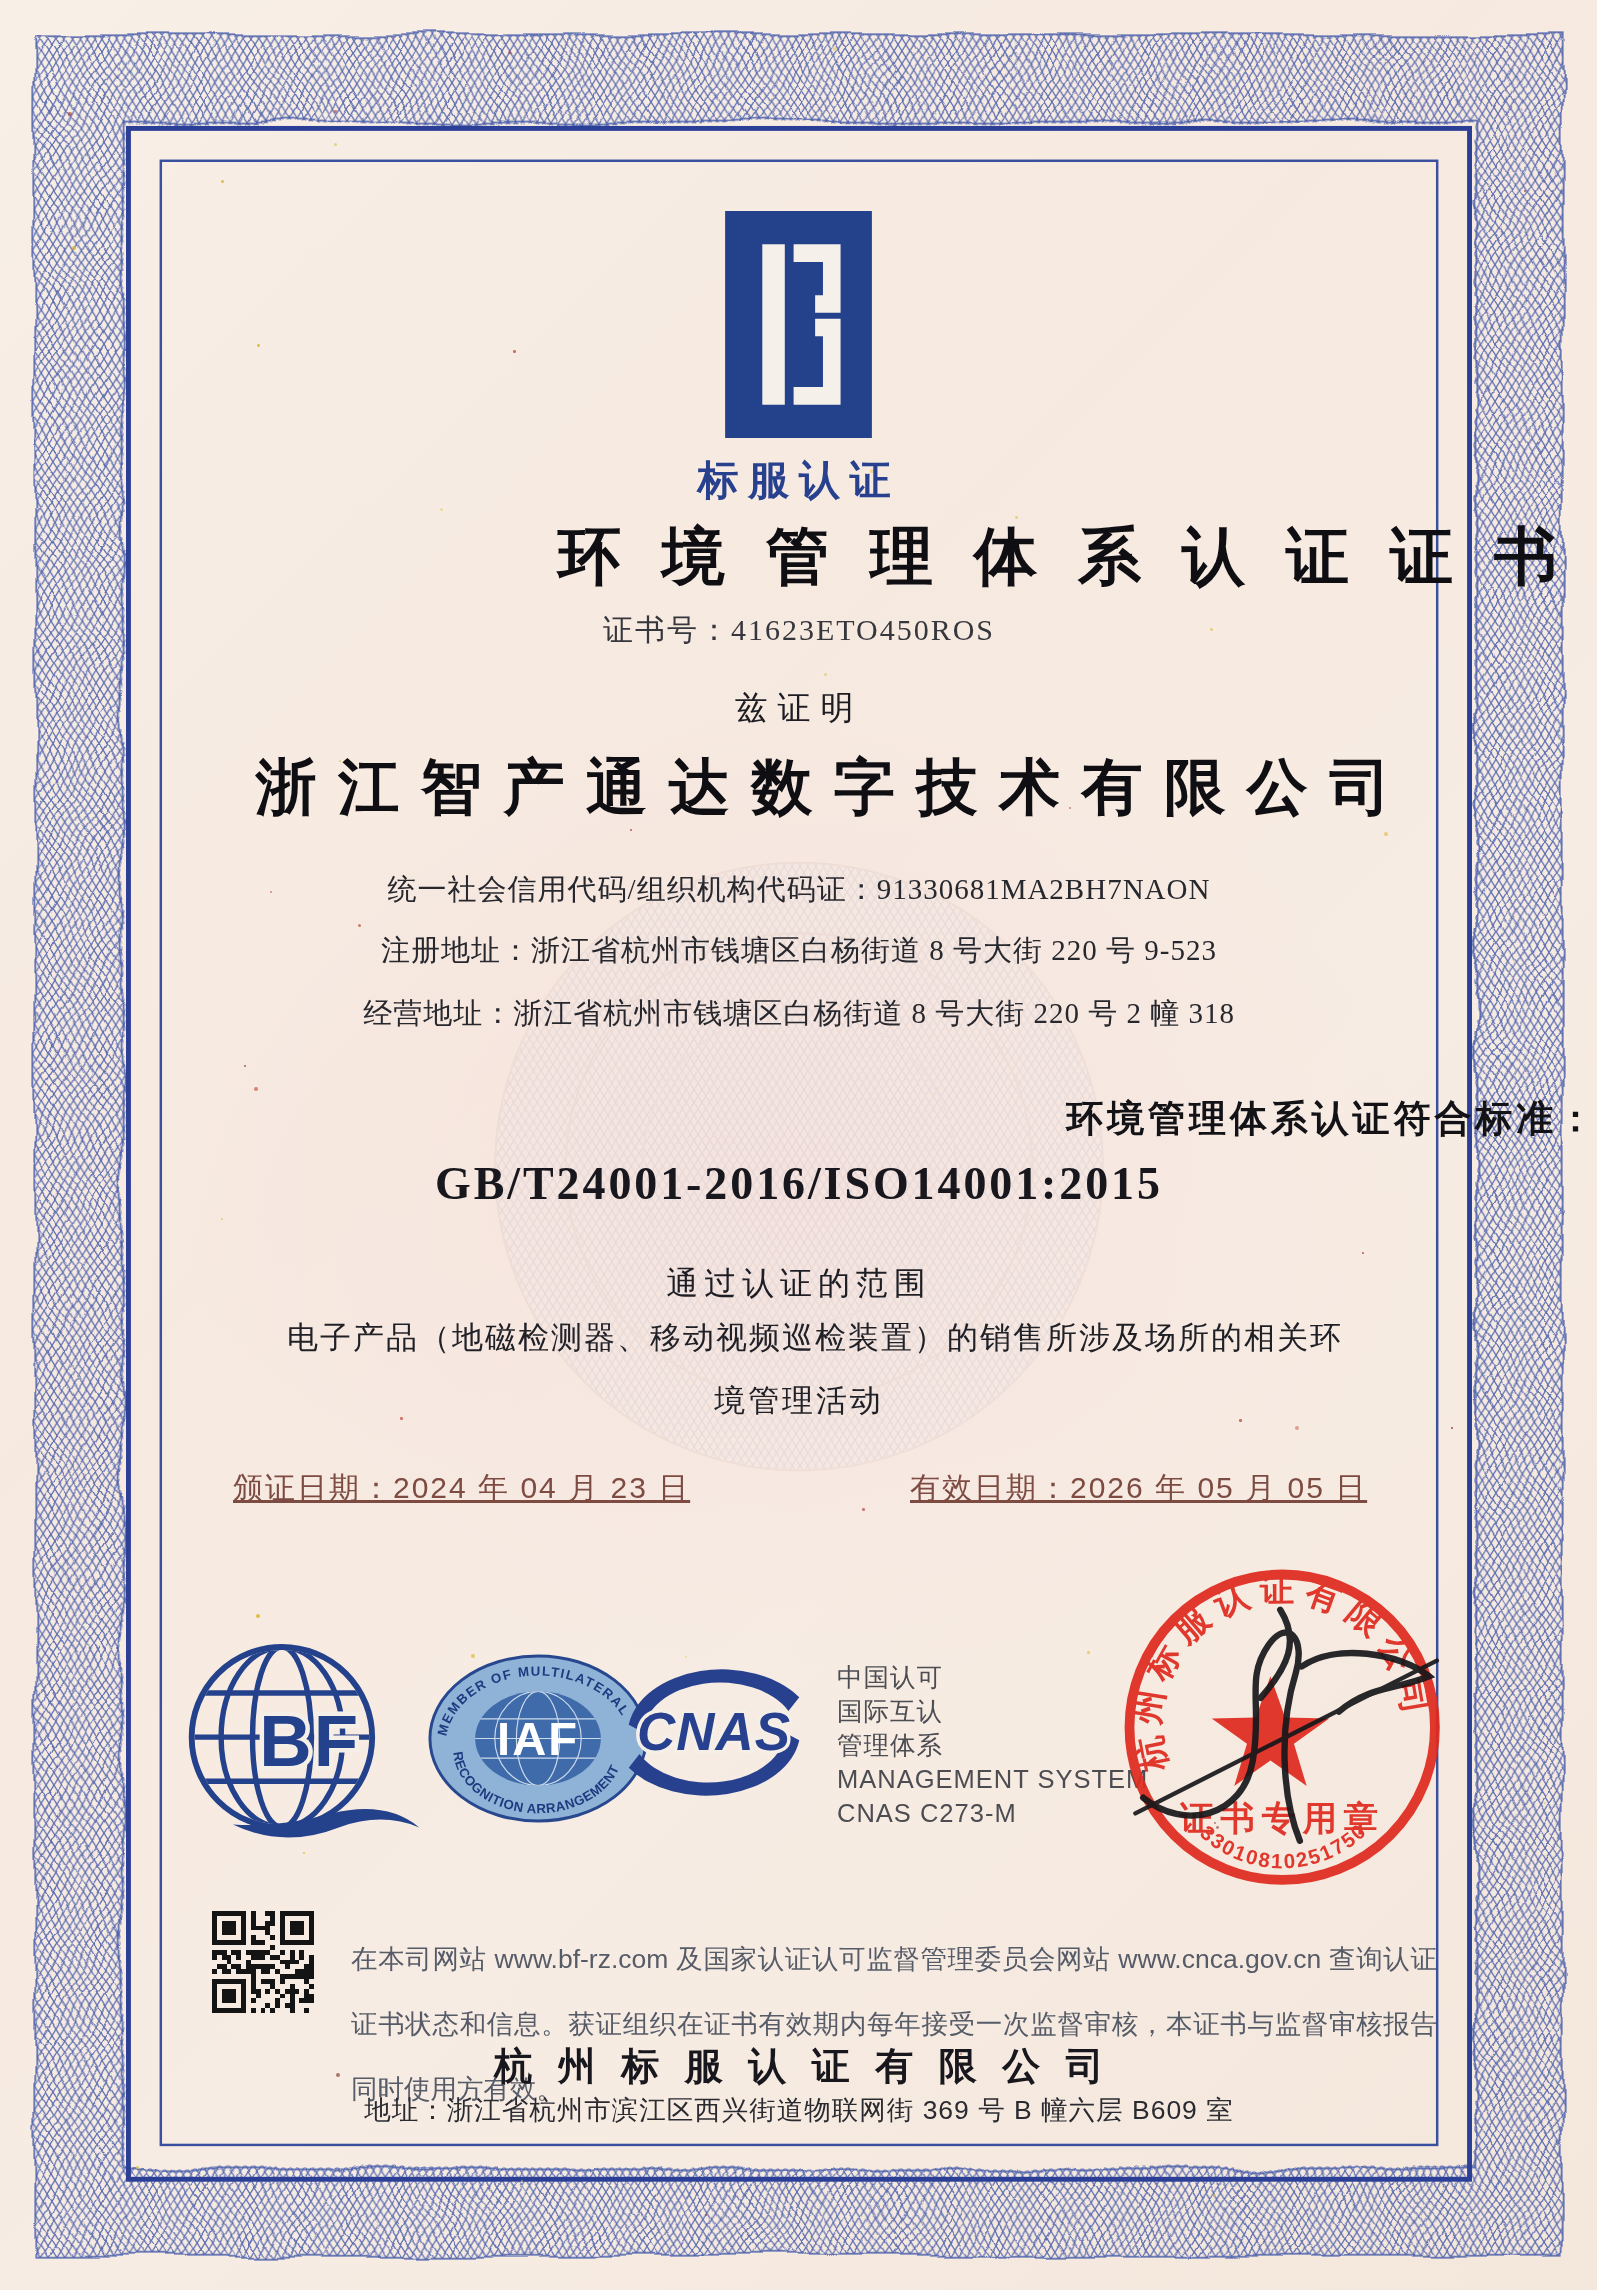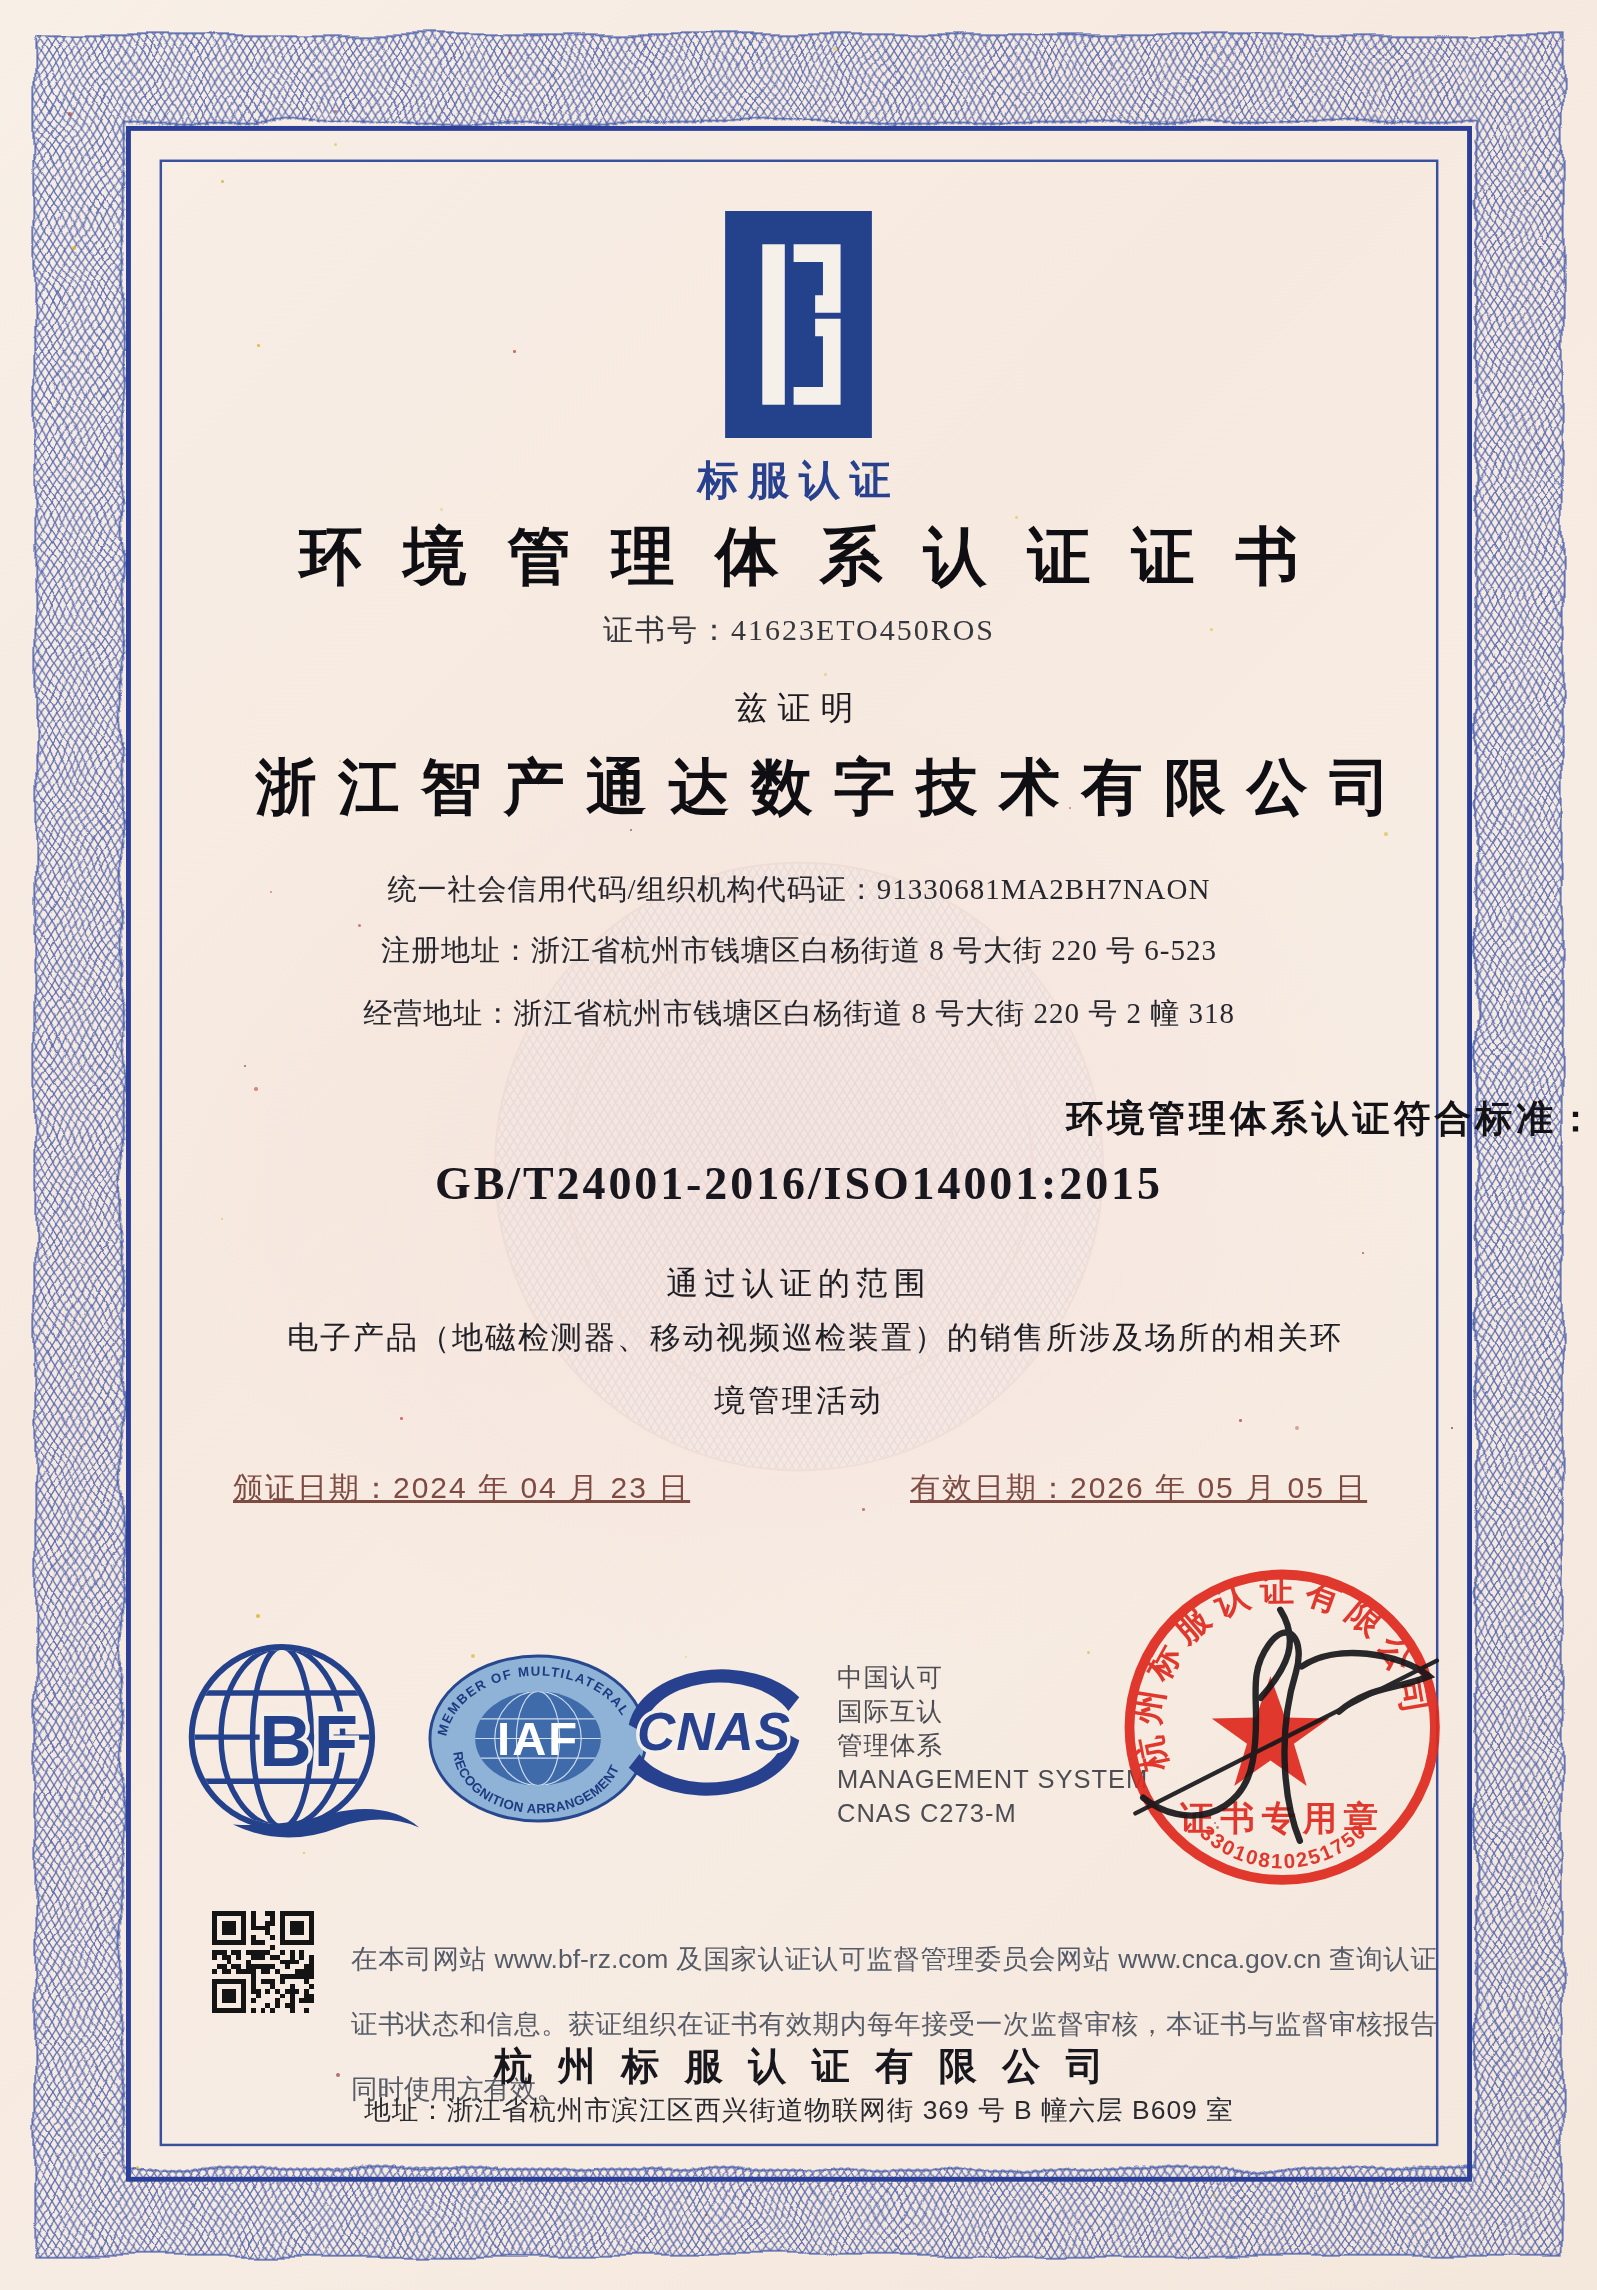--- a/index.html
+++ b/index.html
@@ -10,21 +10,21 @@
       linear-gradient(135deg,#f8efe6 0%,#f6e9e0 38%,#f7ece3 62%,#f4e7dc 100%);
     font-family:"Liberation Sans","DejaVu Sans",sans-serif;
     color:#23232b;
   }
   .abs{position:absolute;}
   .ctr{left:0;width:100%;text-align:center;}
   svg{display:block;}
   .serif{font-family:"Liberation Serif","DejaVu Serif",serif;}
 
   .brand-text{top:453px;font-size:41px;font-weight:bold;color:#27418f;letter-spacing:9.8px;}
-  .title{top:514px;font-size:63px;font-weight:bold;color:#0e0e13;letter-spacing:41px;text-indent:41px;}
+  .title{top:514px;font-size:63px;font-weight:bold;color:#0e0e13;letter-spacing:41px;text-indent:41px;text-align:right;}
   .cert-no{top:610px;font-size:30px;color:#36363d;letter-spacing:2px;}
   .declare{top:686px;font-size:33px;color:#1c1c22;letter-spacing:9.8px;}
   .company{top:747px;font-size:61px;font-weight:bold;color:#0e0e13;letter-spacing:21.6px;text-indent:21.6px;padding-left:24px;}
   .meta{font-size:29px;color:#27272e;letter-spacing:1px;font-family:Liberation Serif, serif;}
   .credit{top:870px;}
   .regaddr{top:931px;}
   .bizaddr{top:994px;}
   .std-head{top:1094px;font-size:37px;font-weight:bold;color:#121217;letter-spacing:3.9px;text-align:right;}
   .std-code{top:1157px;font-size:46px;font-weight:600;color:#17171d;letter-spacing:2.9px;}
   .scope-head{top:1262px;font-size:32px;color:#1d1d24;letter-spacing:5.9px;}
@@ -127,21 +127,21 @@
     <path d="M70 34 L118 34 L118 104 L92 104 L92 86 L100 86 L100 52 L70 52 Z" fill="#f5f1ea"></path>
     <path d="M70 198 L118 198 L118 110 L92 110 L92 128 L100 128 L100 180 L70 180 Z" fill="#f5f1ea"></path>
   </svg>
   <div class="abs ctr brand-text">标服认证</div>
 
   <div class="abs ctr title">环境管理体系认证证书</div>
   <div class="abs ctr cert-no serif">证书号：41623ETO450ROS</div>
   <div class="abs ctr declare">兹证明</div>
   <div class="abs ctr company">浙江智产通达数字技术有限公司</div>
   <div class="abs ctr meta credit">统一社会信用代码/组织机构代码证：91330681MA2BH7NAON</div>
-  <div class="abs ctr meta regaddr">注册地址：浙江省杭州市钱塘区白杨街道 8 号大街 220 号 6-523</div>
+  <div class="abs ctr meta regaddr">注册地址：浙江省杭州市钱塘区白杨街道 8 号大街 220 号 9-523</div>
   <div class="abs ctr meta bizaddr">经营地址：浙江省杭州市钱塘区白杨街道 8 号大街 220 号 2 幢 318</div>
 
   <div class="abs ctr std-head">环境管理体系认证符合标准：</div>
   <div class="abs ctr std-code serif">GB/T24001-2016/ISO14001:2015</div>
 
   <div class="abs ctr scope-head">通过认证的范围</div>
   <div class="abs ctr scope1">电子产品（地磁检测器、移动视频巡检装置）的销售所涉及场所的相关环</div>
   <div class="abs ctr scope2">境管理活动</div>
 
   <div class="abs date date-issue">颁证日期：2024 年 04 月 23 日</div>

